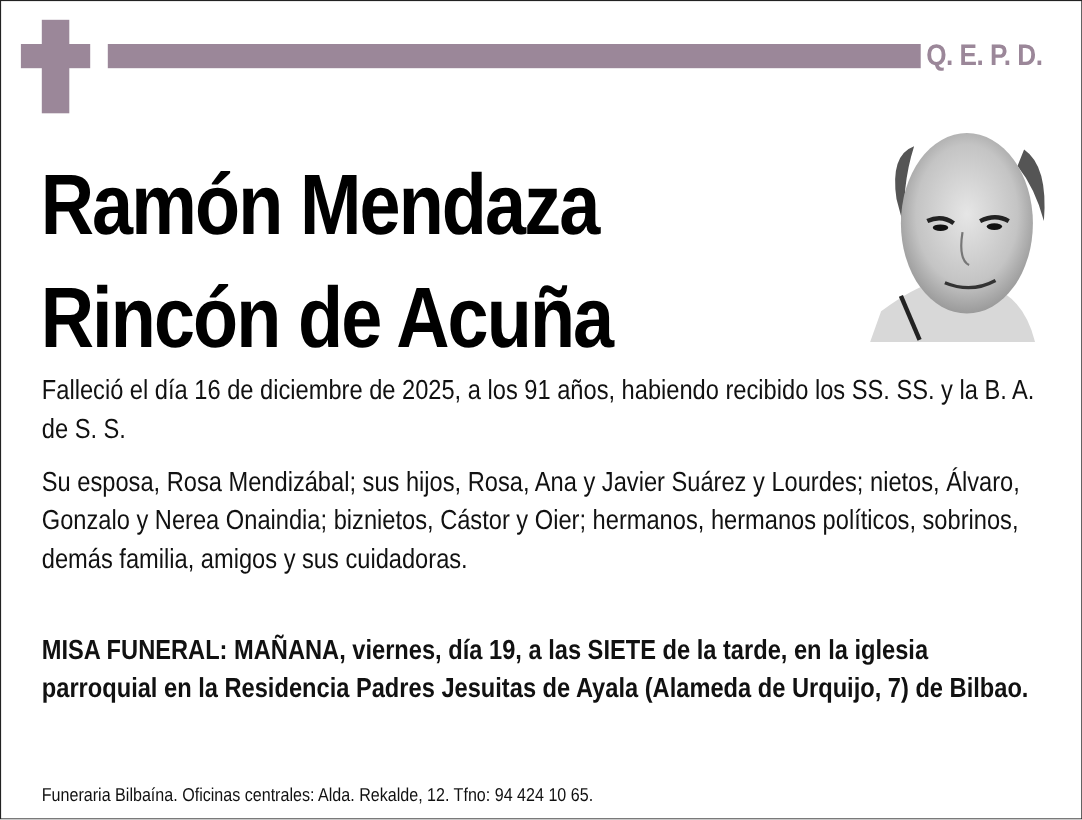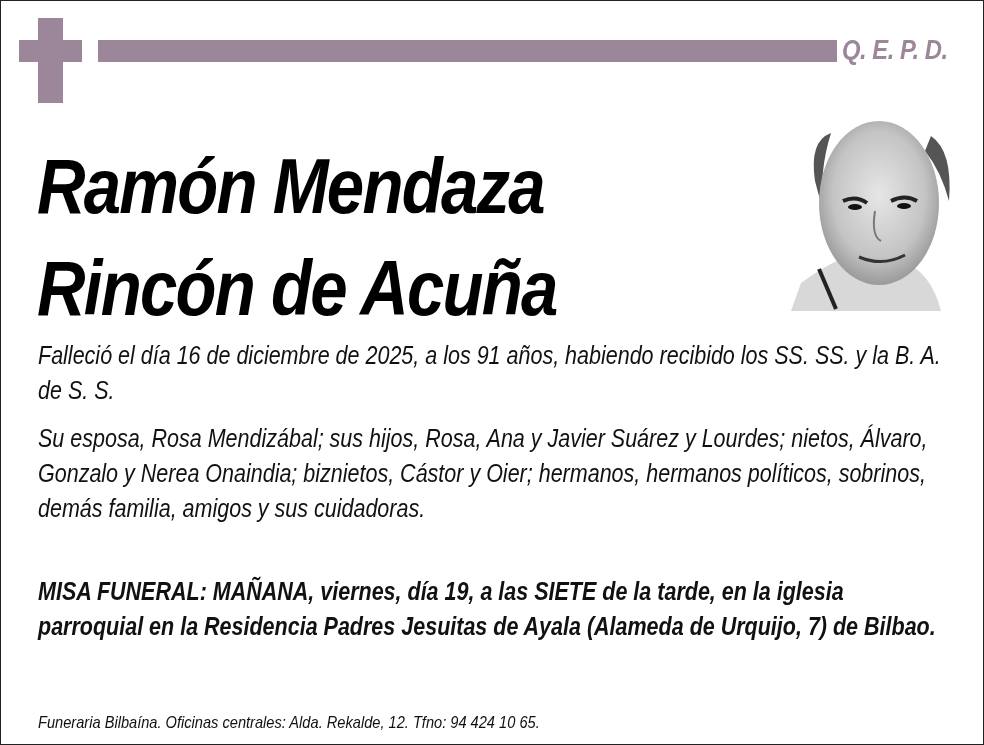--- a/index.html
+++ b/index.html
@@ -4,21 +4,20 @@
   <style>
     html, body { margin: 0; padding: 0; background: #ffffff; }
     body { width: 984px; height: 745px; overflow: hidden; }
     .page {
       position: relative;
       width: 982px; height: 743px;
       border: 1px solid #222;
       background: #fff;
       font-family: "Liberation Sans", sans-serif;
       color: #111;
-      font-style: italic;
     }
     .cross-v { position: absolute; left: 37px; top: 17px; width: 25px; height: 85px; background: #9b8799; }
     .cross-h { position: absolute; left: 18px; top: 39px; width: 63px; height: 22px; background: #9b8799; }
     .rule { position: absolute; left: 97px; top: 39px; width: 739px; height: 22px; background: #9b8799; }
     .qepd {
       position: absolute; left: 841px; top: 34px;
       font-family: "Liberation Sans", sans-serif;
       font-weight: bold; font-size: 27px; color: #9b8799;
       letter-spacing: -0.5px; line-height: 30px;
       transform: scaleX(0.88); transform-origin: left top;

